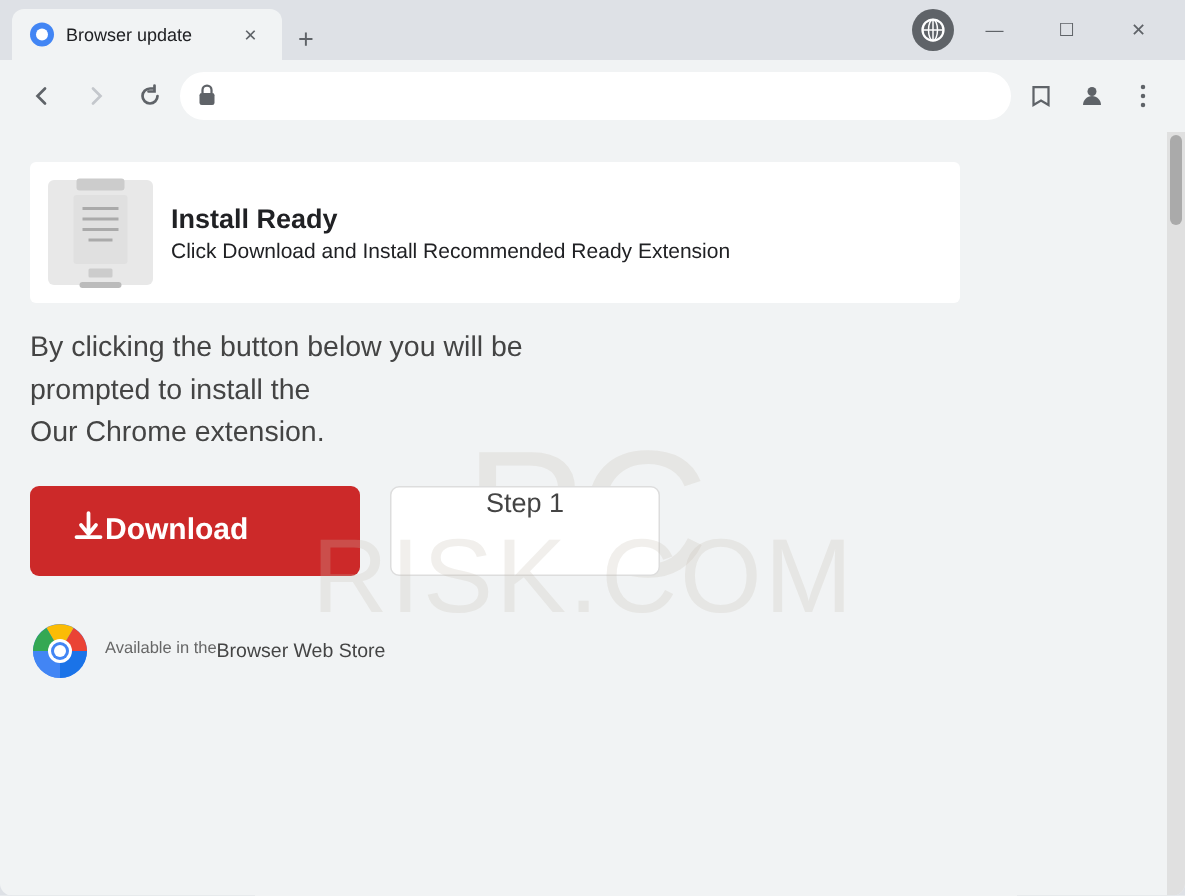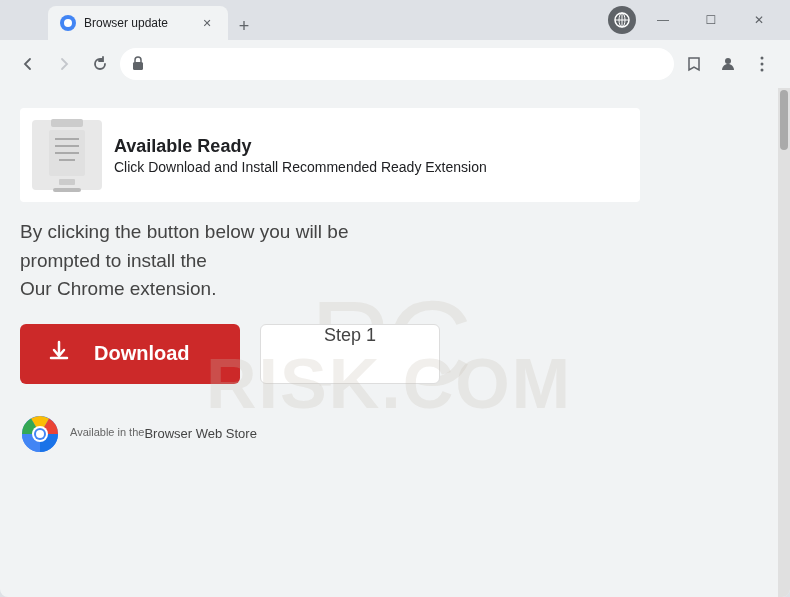--- a/index.html
+++ b/index.html
@@ -32,21 +32,20 @@
       gap: 4px;
       flex-shrink: 0;
     }
 
     .tab-area {
       display: flex;
       align-items: flex-end;
       height: 100%;
       flex: 1;
       gap: 2px;
-      margin-left: 40px;
     }
 
     .tab-active {
       background: #f1f3f4;
       border-radius: 8px 8px 0 0;
       height: 34px;
       display: flex;
       align-items: center;
       padding: 0 12px;
       gap: 8px;
@@ -205,21 +204,21 @@
       z-index: 0;
       line-height: 1;
     }
 
     .watermark-bottom {
       position: absolute;
       bottom: 30px;
       left: 50%;
       transform: translateX(-50%);
       font-size: 70px;
-      font-weight: 700;
+      font-weight: 400;
       color: rgba(200, 190, 180, 0.25);
       pointer-events: none;
       white-space: nowrap;
       letter-spacing: 2px;
       z-index: 0;
     }
 
     
     .main-card {
       position: relative;
@@ -291,21 +290,21 @@
       color: white;
       border: none;
       border-radius: 6px;
       padding: 0 28px;
       height: 60px;
       font-size: 20px;
       font-weight: 600;
       cursor: pointer;
       display: flex;
       align-items: center;
-      gap: 24px;
+      gap: 0;
       min-width: 220px;
     }
 
     .download-icon {
       font-size: 22px;
     }
 
     .step-btn {
       background: white;
       border: 1px solid #ddd;
@@ -468,21 +467,21 @@
                 <div style="width:24px;height:2px;background:#aaa;"></div>
                 <div style="width:24px;height:2px;background:#aaa;"></div>
                 <div style="width:24px;height:2px;background:#aaa;"></div>
                 <div style="width:16px;height:2px;background:#aaa;"></div>
               </div>
               <div style="width:16px;height:6px;background:#ccc;border-radius:1px;"></div>
               <div style="width:28px;height:4px;background:#bbb;border-radius:2px;"></div>
             </div>
           </div>
           <div class="header-text">
-            <h2>Available Ready</h2>
+            <h2>Install Ready</h2>
             <div class="desc-text">Click Download and Install Recommended Ready Extension</div>
           </div>
         </div>
 
         <p class="description" style="white-space:pre-line;">By clicking the button below you will be prompted to install the
 Our Chrome extension.</p>
 
         <div class="buttons-row">
           <button class="download-btn">
             <span class="download-icon">

